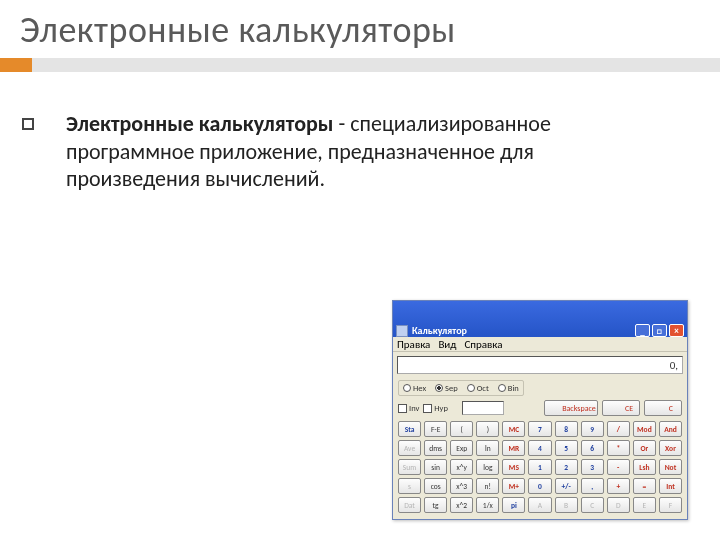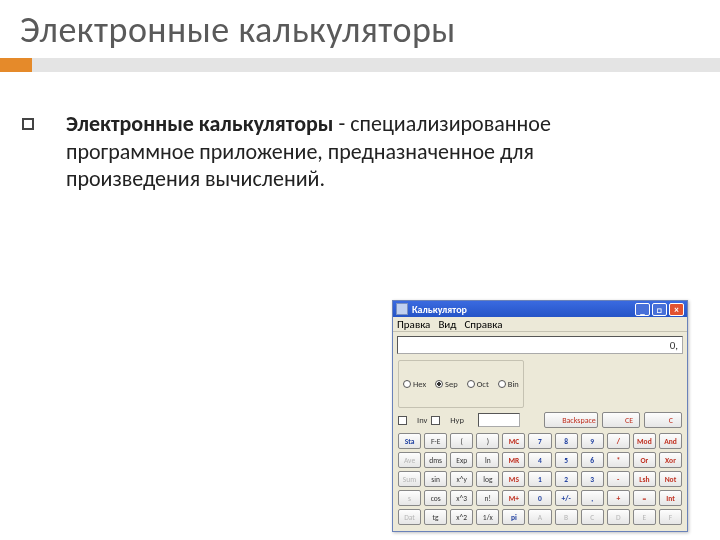--- a/index.html
+++ b/index.html
@@ -7,38 +7,38 @@
   .slide { position:relative; width:720px; height:540px; }
   .title { position:absolute; left:20px; top:8px; font-size:36px; font-weight:500; color:#5a5a5a; letter-spacing:0.5px; }
   .hr-wrap { position:absolute; left:0; top:58px; width:720px; height:14px; background:#e4e4e4; }
   .accent { position:absolute; left:0; top:58px; width:32px; height:14px; background:#e58a2a; }
   .body-text { position:absolute; left:66px; top:110px; width:560px; font-size:22px; line-height:1.25; color:#222; }
   .bullet-sq { position:absolute; left:22px; top:118px; width:12px; height:12px; border:2px solid #444; }
   .bold { font-weight:700; }
 
   
   .calc { position:absolute; left:392px; top:300px; width:296px; font-size:9px; color:#333; border:1px solid #6a82b9; background:#ece9d8; box-shadow:1px 1px 3px rgba(0,0,0,0.25);}
-  .titlebar { height:16px; background:linear-gradient(#3a6ae0,#2554c7); display:flex; align-items:center; padding:0 3px; color:#fff; font-weight:700; font-size:10px;}
+  .titlebar { height:36px; background:linear-gradient(#3a6ae0,#2554c7); display:flex; align-items:flex-end; padding:0 3px; color:#fff; font-weight:700; font-size:10px;}
   .tb-icon { width:12px; height:12px; background:#c0d0f0; border:1px solid #7a90c0; margin-right:4px;}
   .winbtn { margin-left:auto; display:flex; gap:2px;}
   .wb { width:15px; height:13px; border:1px solid #fff; border-radius:2px; display:flex; align-items:center; justify-content:center; font-size:9px; color:#fff;}
   .wb.min{background:#4870d8;} .wb.max{background:#4870d8;} .wb.close{background:#e25230;}
   .menubar { height:15px; background:#ece9d8; padding:0 4px; display:flex; gap:8px; font-size:11px; color:#000; border-bottom:1px solid #c5c2b2;}
   .menubar span{line-height:15px;}
   .disp { margin:4px; height:18px; background:#fff; border:1px inset #aaa; text-align:right; padding:0 4px; line-height:18px; font-size:11px;}
   .row { display:flex; gap:4px; padding:2px 5px; align-items:center;}
   .radio { display:flex; align-items:center; gap:2px; font-size:8.5px;}
   .radio i{ width:8px; height:8px; border:1px solid #555; border-radius:50%; display:inline-block; background:#fff;}
   .radio.sel i{ background:radial-gradient(#333 0 40%, #fff 45%);}
-  .chk{ display:flex; align-items:center; gap:10px; font-size:8.5px;}
+  .chk{ display:flex; align-items:center; gap:2px; font-size:8.5px;}
   .chk i{ width:9px; height:9px; border:1px solid #555; display:inline-block; background:#fff;}
   .smd{ width:42px; height:14px; border:1px inset #aaa; background:#fff;}
   .btn { height:16px; border:1px solid #888; border-radius:2px; background:linear-gradient(#fdfdfd,#e6e6e6); display:flex; align-items:center; justify-content:center; font-size:8px;}
   .btn.red{color:#c03020;padding-left:16px;}
-  .grp-border{border:1px solid #c5c2b2; border-radius:2px; padding:18px 4px; display:flex; gap:9px;}
+  .grp-border{border:1px solid #c5c2b2; border-radius:2px; padding:2px 4px; display:flex; gap:9px;}
   .sep{width:6px;}
   .grid{ display:grid; grid-template-columns: repeat(11, 1fr); gap:3px; padding:3px 5px 6px;}
   .gc{ height:16px; border:1px solid #888; border-radius:2px; background:linear-gradient(#fdfdfd,#e6e6e6); display:flex; align-items:center; justify-content:center; font-size:7.5px;}
   .gc.red{color:#c03020; font-weight:600;} .gc.blue{color:#2040a0; font-weight:600;} .gc.dis{color:#b5b5b5;}
 </style>
 </head>
 <body>
 
 <div class="slide">
   <div class="title">Электронные калькуляторы</div>

